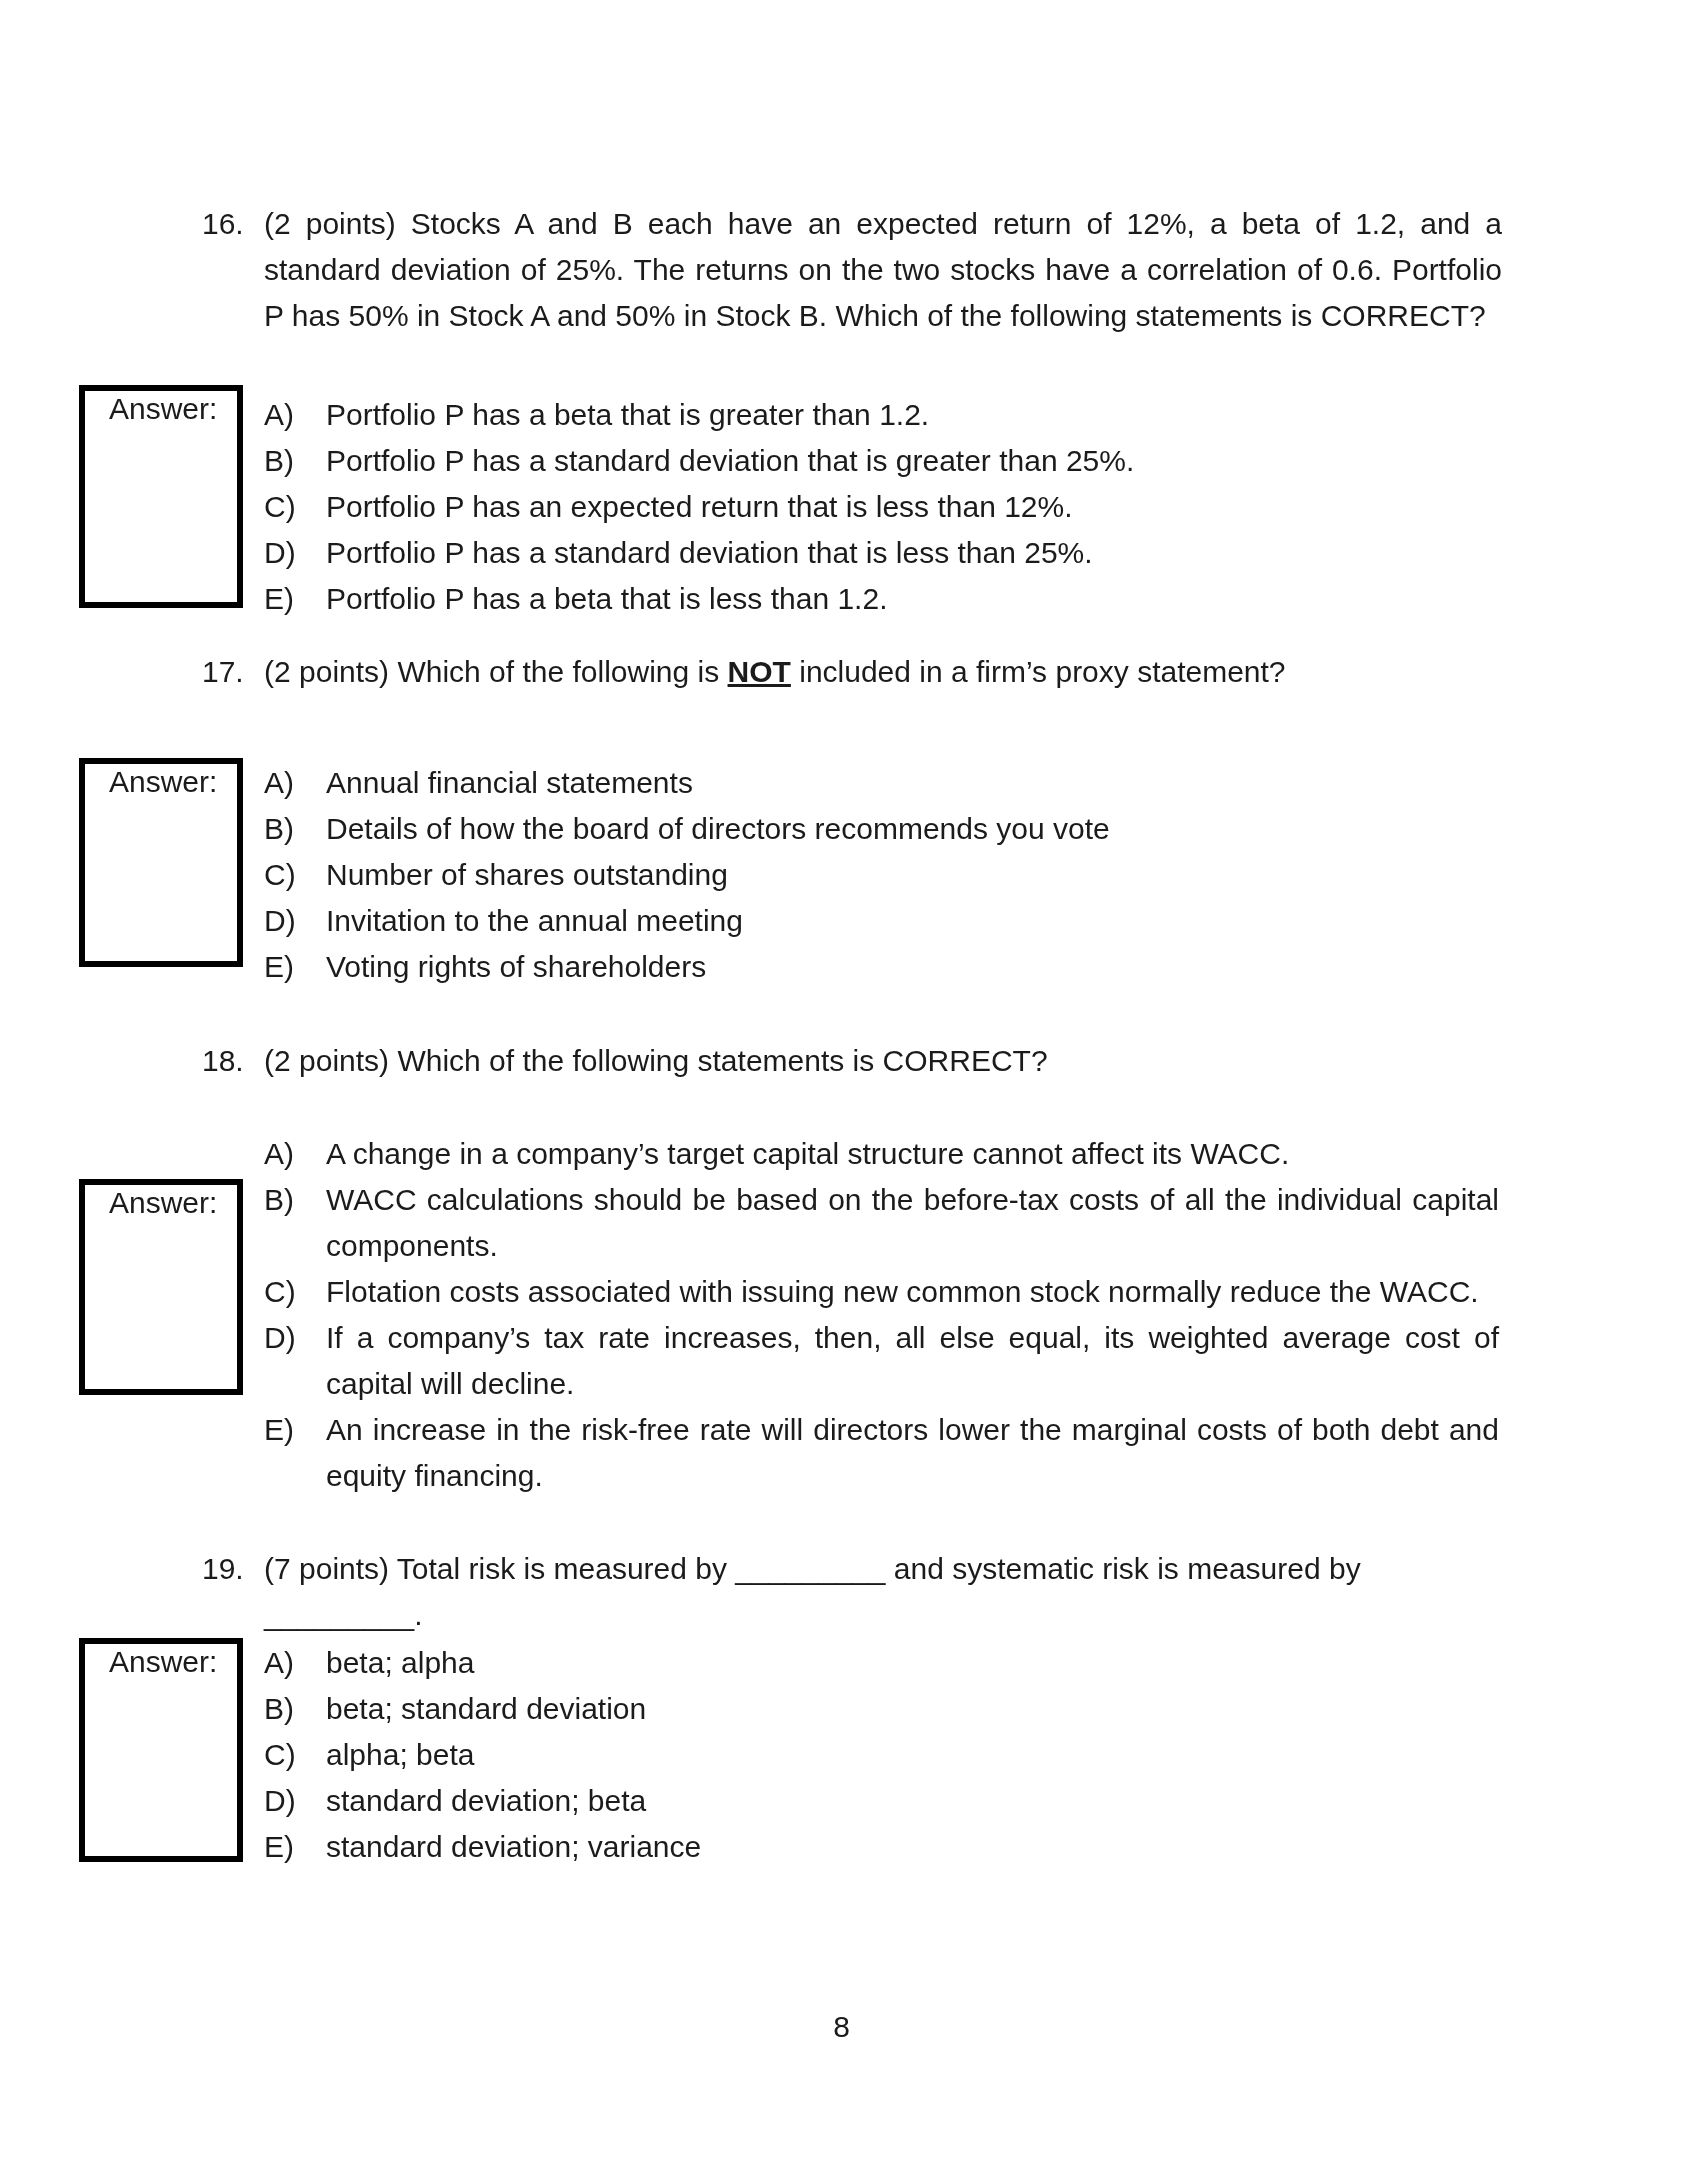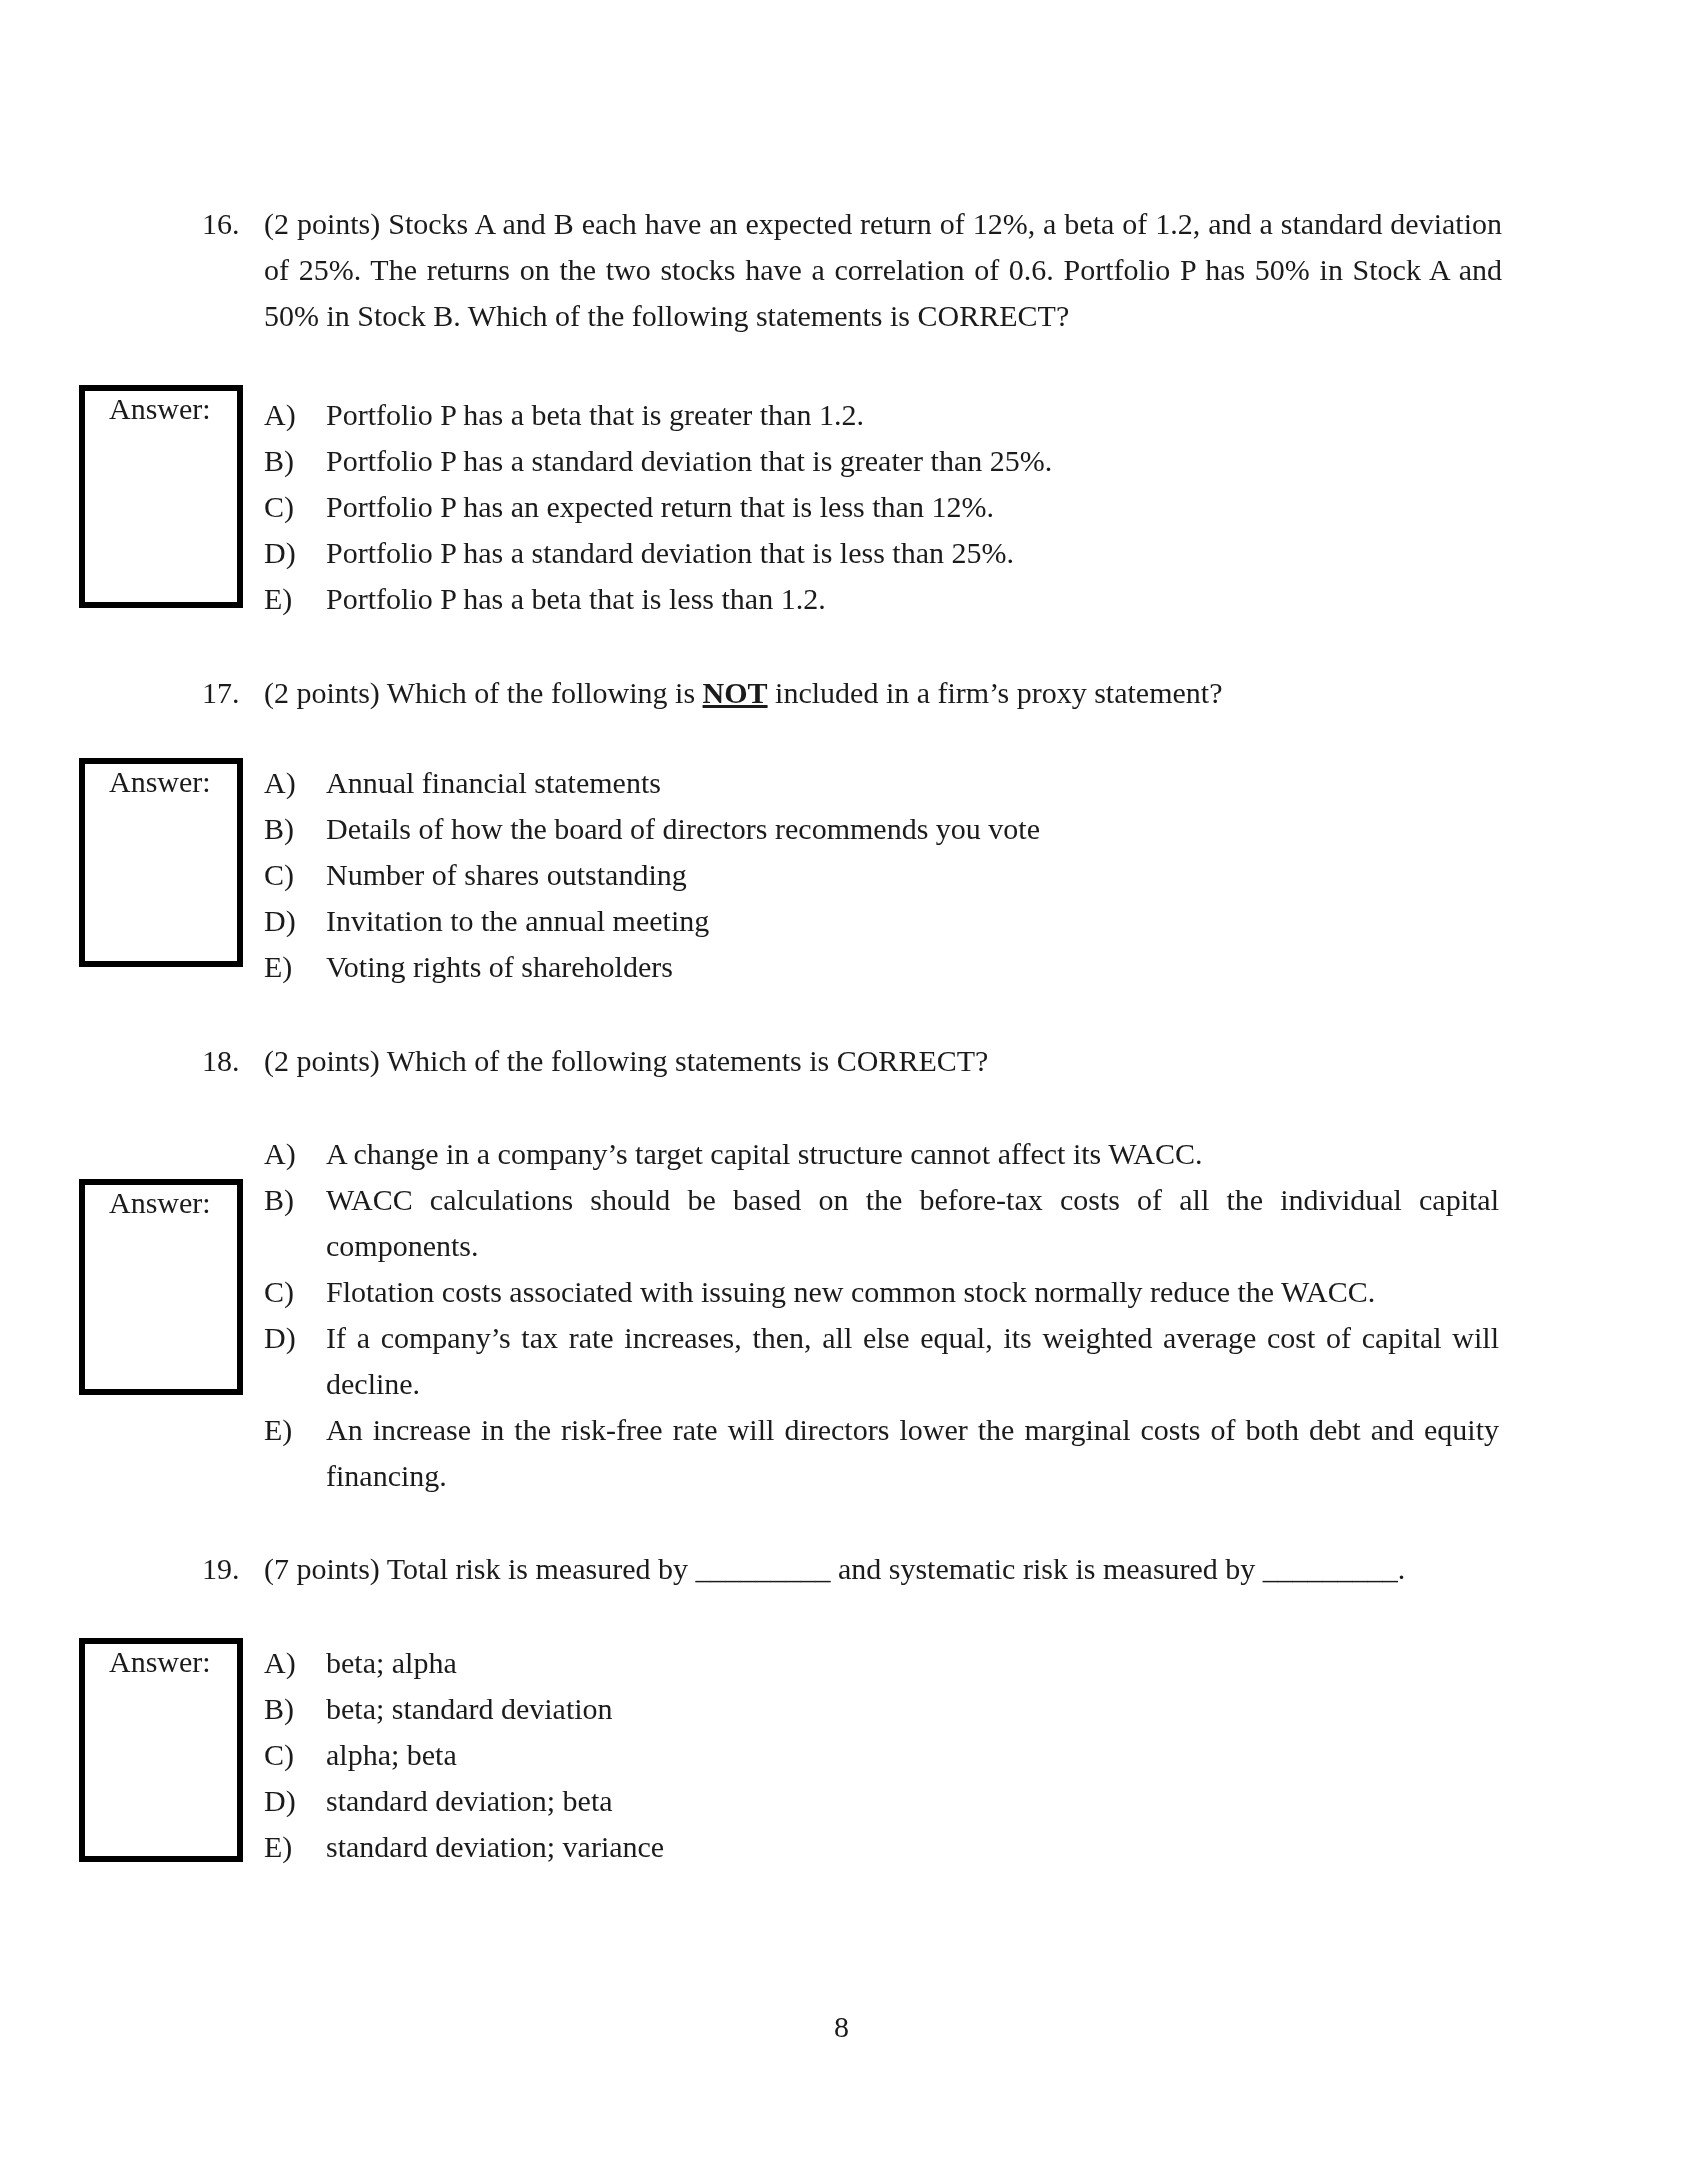--- a/index.html
+++ b/index.html
@@ -7,21 +7,20 @@
   body {
     width:1683px; height:2178px;
     font-family:"Liberation Sans", sans-serif;
     color:#1b1b1b;
   }
   .page {
     position:relative;
     width:1612px; height:2178px;
     background:#ffffff;
     overflow:hidden;
-    font-family:Liberation Serif, serif;
   }
   .question {
     position:absolute;
     left:202px;
     display:flex;
     font-size:30px;
     line-height:46px;
   }
   .qnum { width:62px; flex:0 0 62px; }
   .qtext { width:1238px; }
@@ -45,21 +44,21 @@
     padding:0 0 0 24px;
     font-size:30px;
     line-height:36px;
   }
   .box1 { top:385px;  height:223px; }
   .box2 { top:758px;  height:209px; }
   .box3 { top:1179px; height:216px; }
   .box4 { top:1638px; height:224px; }
   .q16 { top:201px; }
   .q16o { top:392px; }
-  .q17 { top:670px; }
+  .q17 { top:649px; }
   .q17o { top:760px; }
   .q18 { top:1038px;align-items:center; }
   .q18o { top:1131px; }
   .q19 { top:1546px; }
   .q19o { top:1640px; }
   .page-number {
     position:absolute;
     top:2010px; left:0;
     width:1683px;
     text-align:center;

